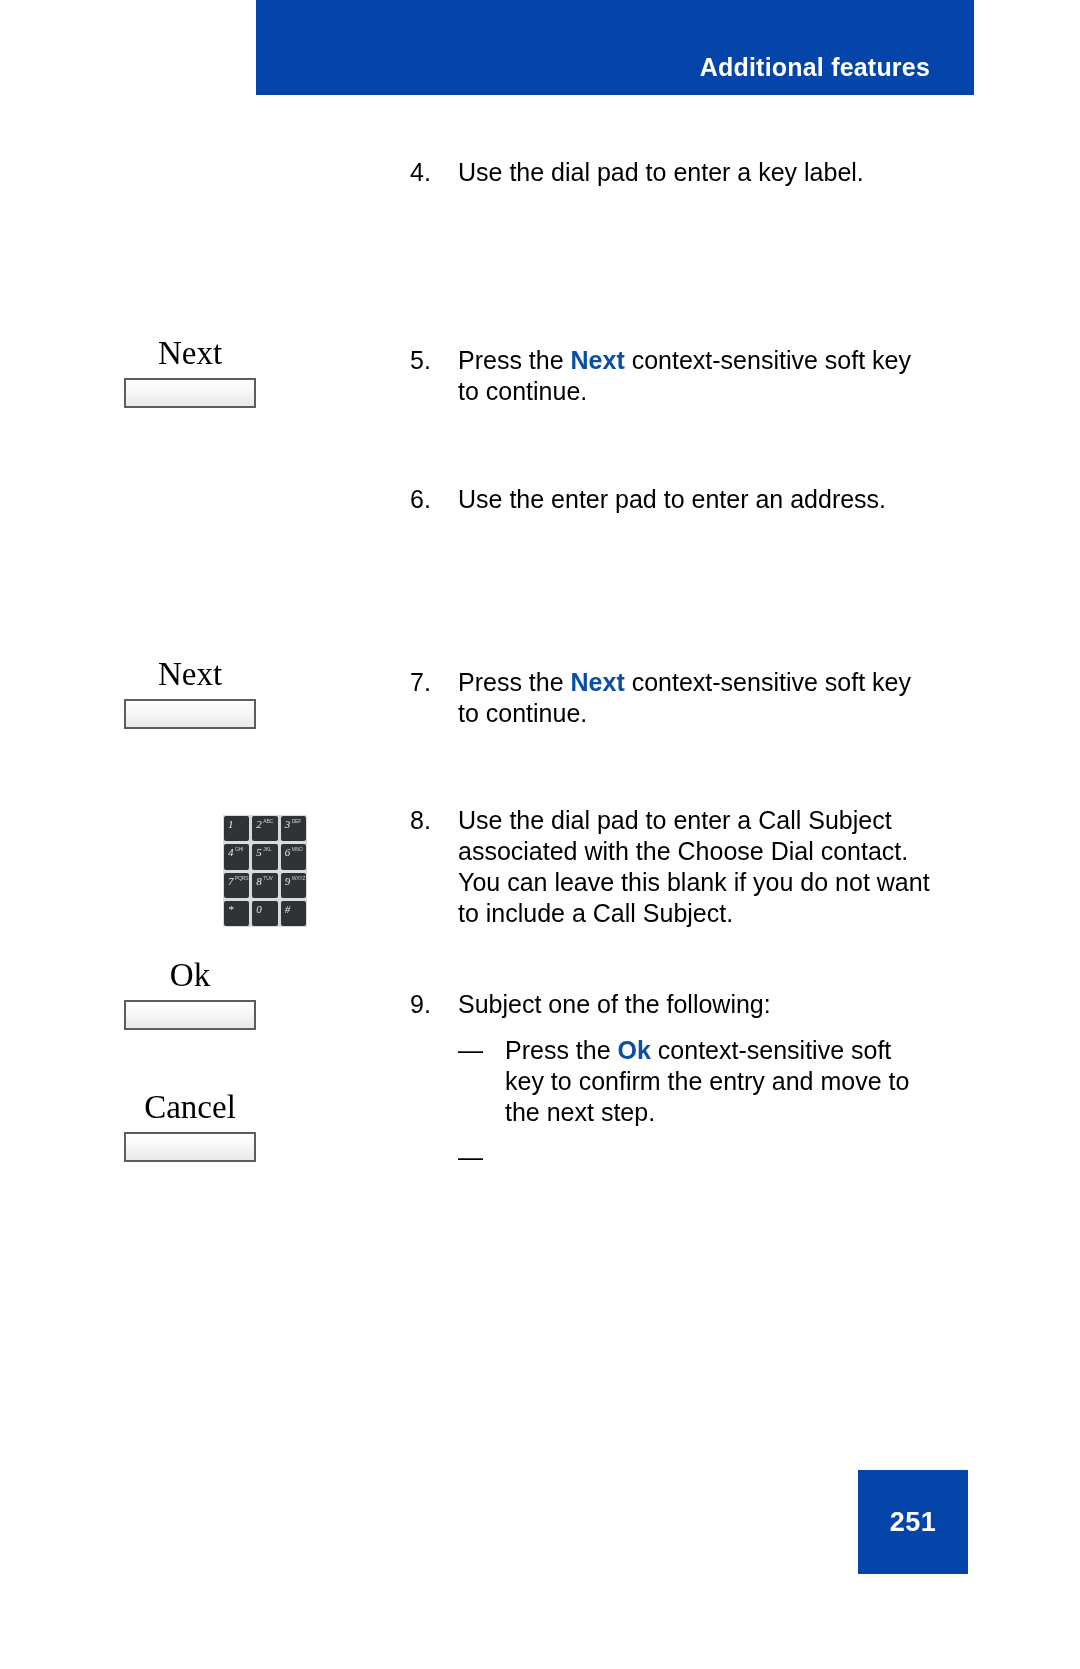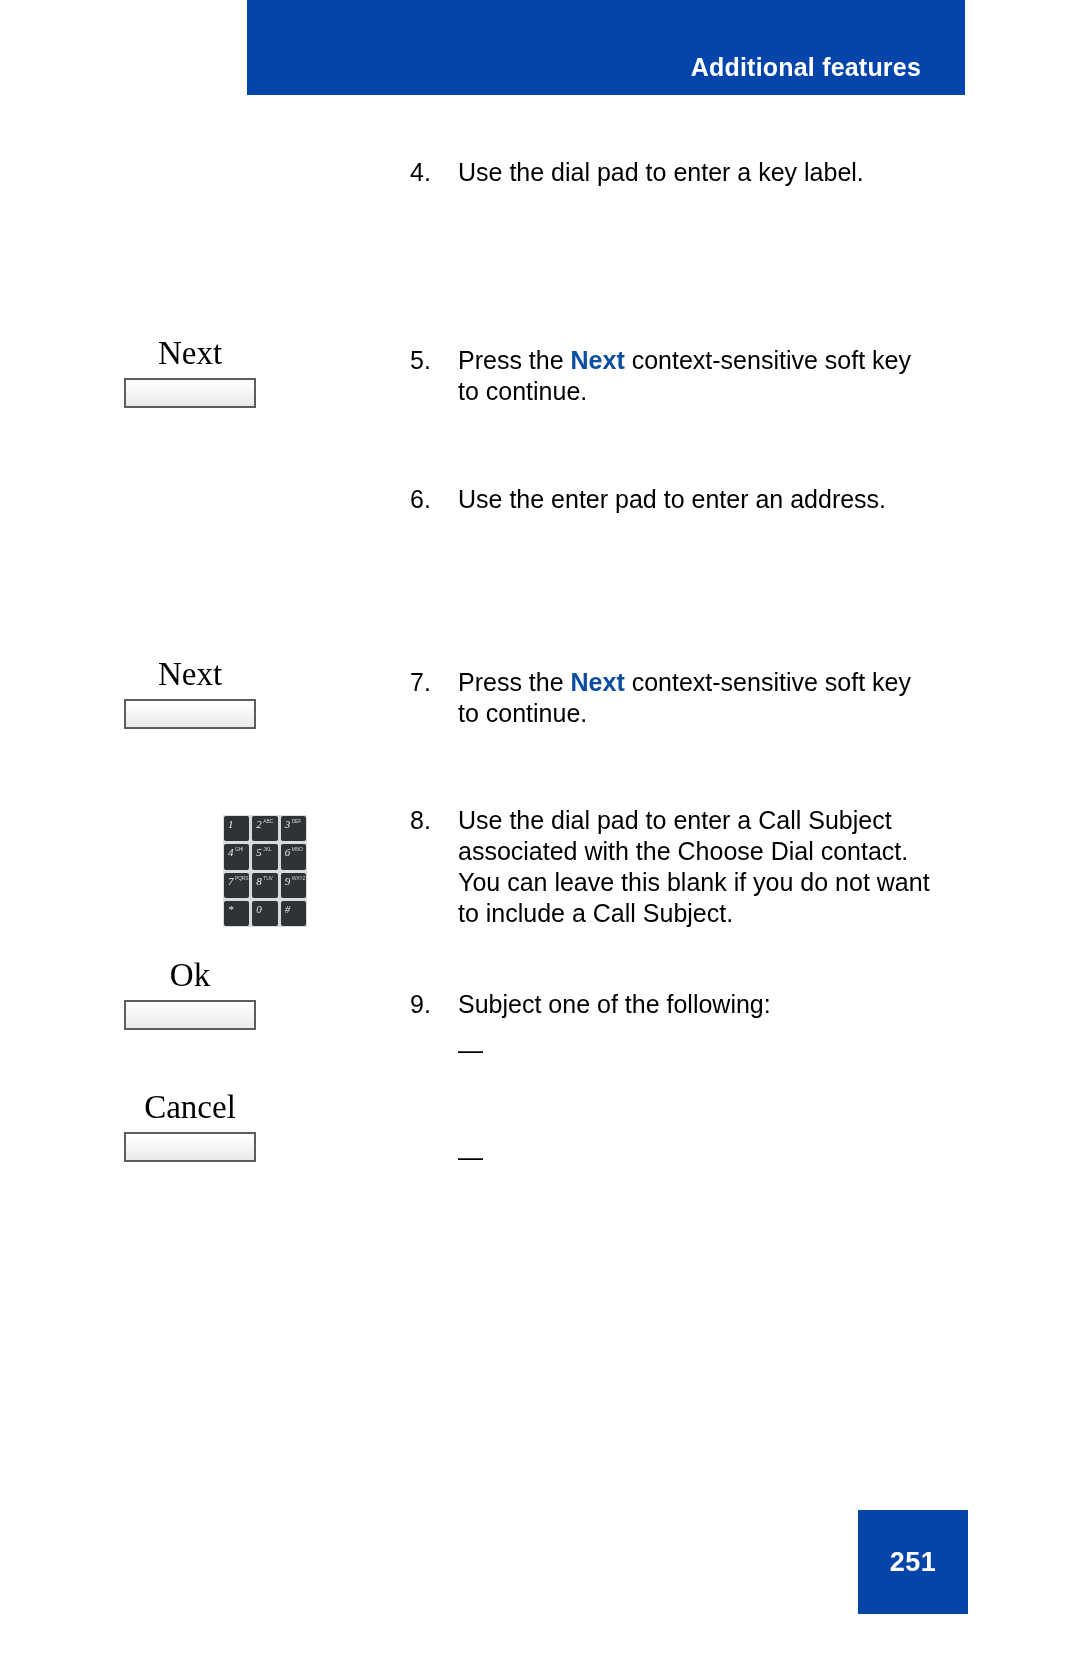--- a/index.html
+++ b/index.html
@@ -11,21 +11,21 @@
     width: 1080px;
     height: 1669px;
     position: relative;
     font-family: "Liberation Sans", sans-serif;
     overflow: hidden;
   }
 
   
   .header-banner {
     position: absolute;
-    left: 247px;
+    left: 256px;
     top: 0;
     width: 718px;
     height: 95px;
     background: #0544a8;
   }
   .header-title {
     position: absolute;
     right: 44px;
     bottom: 13px;
     color: #ffffff;
@@ -154,21 +154,21 @@
     flex: 1;
     font-size: 25px;
     line-height: 31px;
     color: #000000;
   }
 
   
   .footer-page {
     position: absolute;
     left: 858px;
-    top: 1510px;
+    top: 1470px;
     width: 110px;
     height: 104px;
     background: #0544a8;
     display: flex;
     align-items: center;
     justify-content: center;
   }
   .footer-page-num {
     color: #ffffff;
     font-size: 27px;
@@ -281,20 +281,21 @@
     <div class="step-text">Use the dial pad to enter a Call Subject associated with the Choose Dial contact. You can leave this blank if you do not want to include a Call Subject.</div>
   </div>
 
   <div class="step" style="top:989px;">
     <div class="step-num">9.</div>
     <div class="step-text">Subject one of the following:</div>
   </div>
 
   <div class="sub-item" style="top:1035px;">
     <div class="sub-dash">—</div>
+    <div class="sub-text">Press the <span class="kw">Ok</span> context-sensitive soft key to confirm the entry and move to the next step.</div>
   </div>
 
   <div class="sub-item" style="top:1142px;">
     <div class="sub-dash">—</div>
   </div>
 
 </div>
 
 <div class="footer-page">
   <span class="footer-page-num">251</span>

